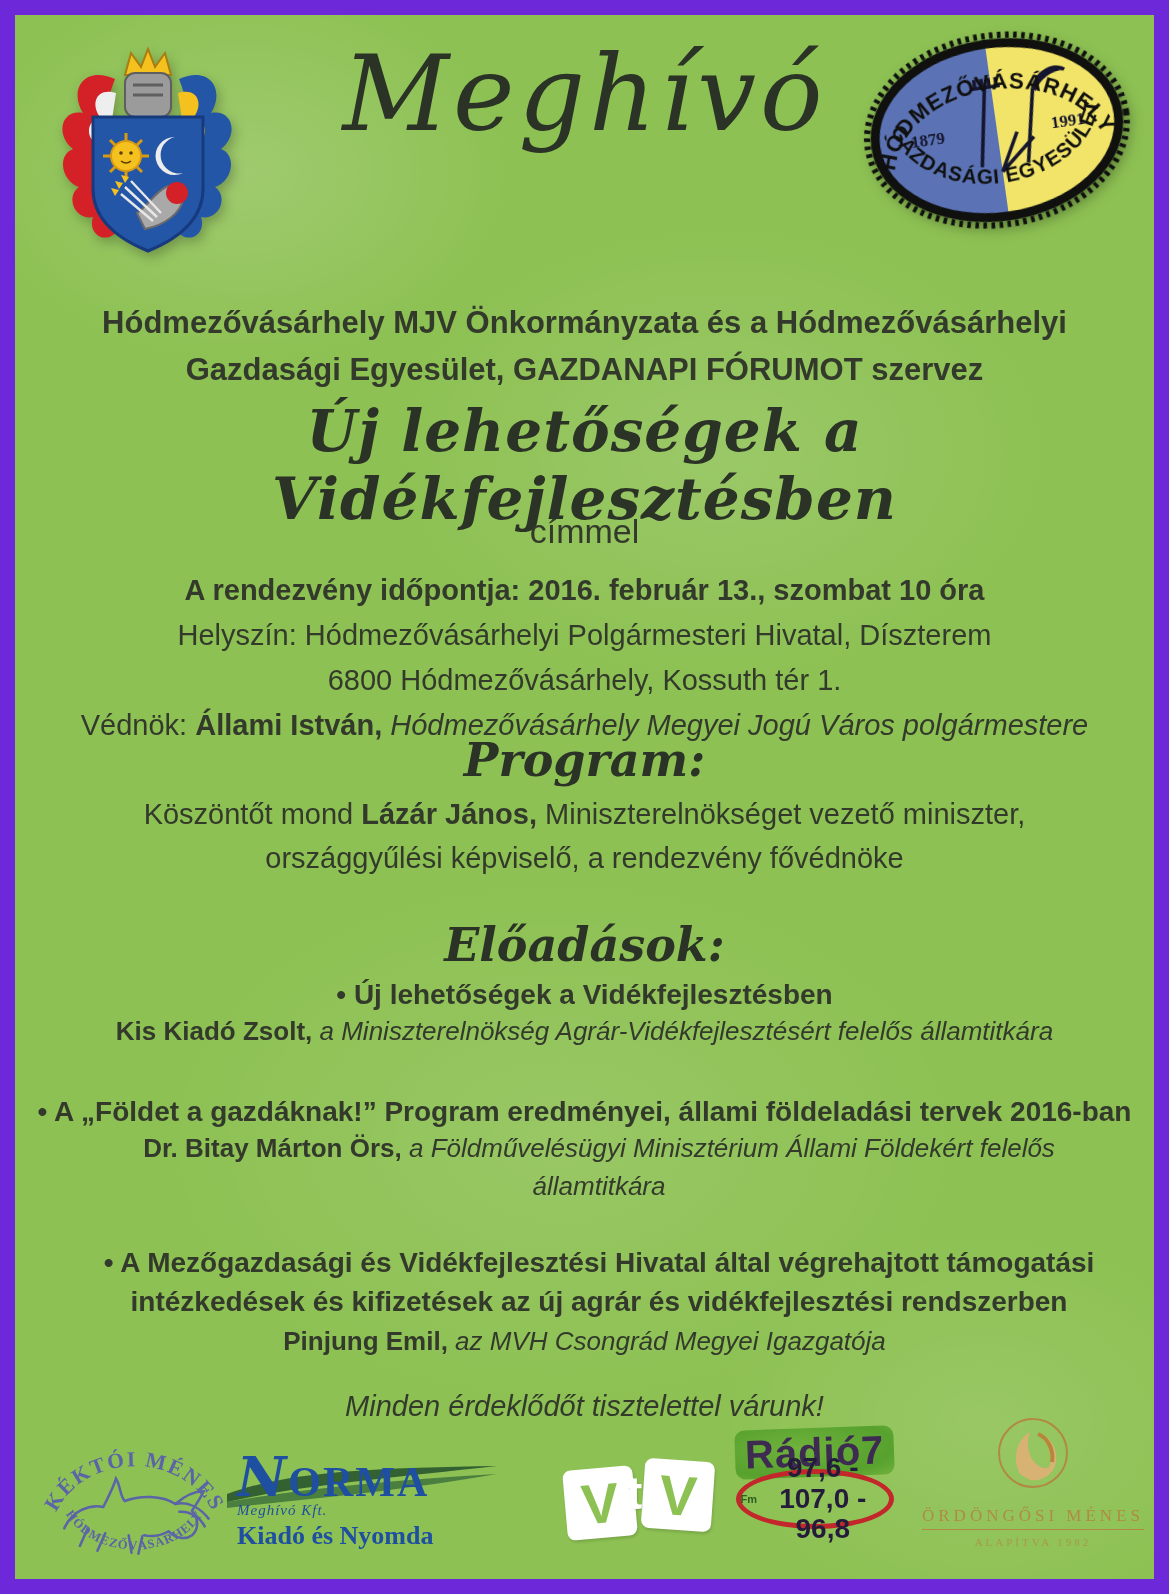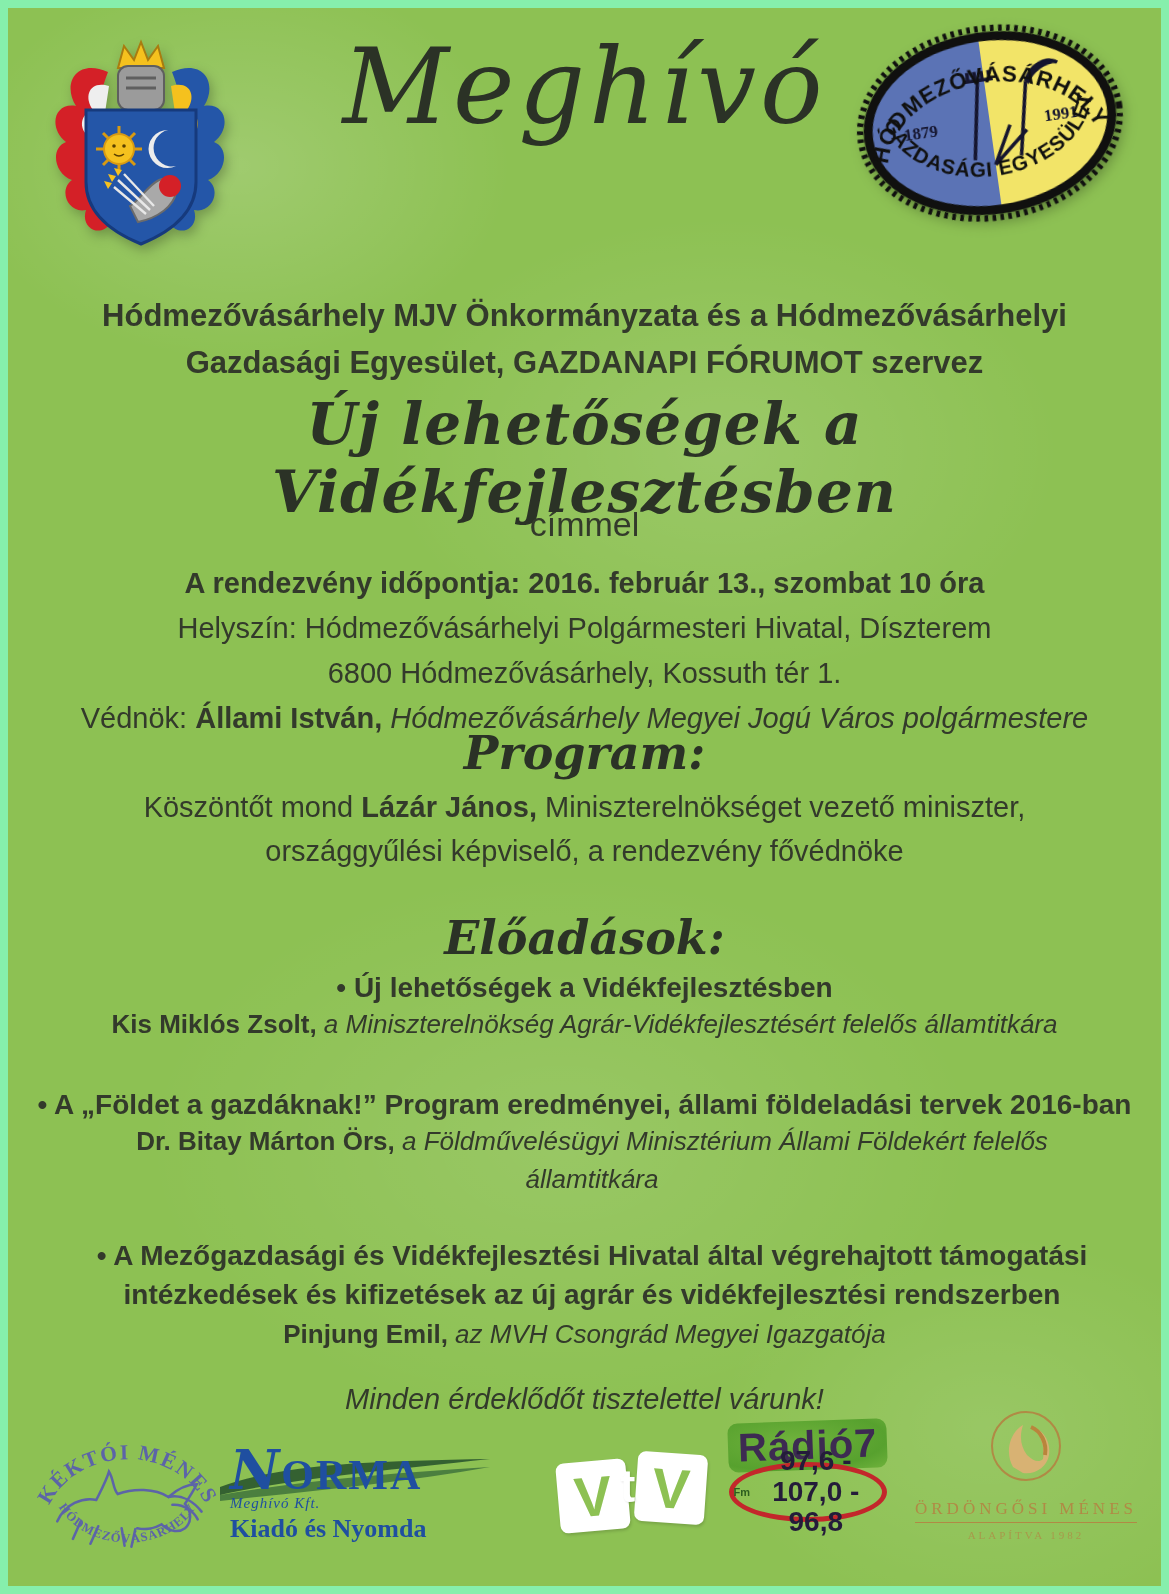--- a/index.html
+++ b/index.html
@@ -1,17 +1,17 @@
 <!DOCTYPE html>
 <html><head>
 <meta charset="utf-8">
 <style>
   html,body{margin:0;padding:0;background:#ffffff;}
   .page{position:relative;width:1169px;height:1594px;background:#ffffff;font-family:"Liberation Sans",sans-serif;}
-  .frame{position:absolute;left:0;top:0;right:0;bottom:0;background:#86efac;padding:8px;box-sizing:border-box;}
+  .frame{position:absolute;left:0;top:0;right:0;bottom:0;background:#6d28d9;padding:15px;box-sizing:border-box;}
   .poster{position:relative;width:100%;height:100%;overflow:hidden;background-color:#8dc153;
     background-image:
       radial-gradient(ellipse 420px 300px at 20% 10%, rgba(255,255,255,.16), transparent 65%),
       radial-gradient(ellipse 520px 360px at 62% 28%, rgba(255,255,255,.12), transparent 65%),
       radial-gradient(ellipse 640px 420px at 48% 72%, rgba(255,255,255,.10), transparent 65%),
       radial-gradient(ellipse 420px 300px at 85% 90%, rgba(255,255,255,.10), transparent 65%);
     color:#333a2b;}
   .abs{position:absolute;left:0;width:100%;text-align:center;}
   .script{font-family:"DejaVu Serif","Liberation Serif",serif;font-style:italic;color:#2b3226;}
   .meghivo{top:18px;font-size:104px;font-weight:400;letter-spacing:4px;}
@@ -157,21 +157,21 @@
 
       <div class="abs script prog-head">Program:</div>
       <div class="abs prog-body">
         <div><span>Köszöntőt mond </span><span style="font-weight:bold">Lázár János,</span><span> Miniszterelnökséget vezető miniszter,</span></div>
         <div>országgyűlési képviselő, a rendezvény fővédnöke</div>
       </div>
 
       <div class="abs script lect-head">Előadások:</div>
 
       <div class="abs lect-title item1-title">• Új lehetőségek a Vidékfejlesztésben</div>
-      <div class="abs speaker item1-speaker"><span class="name">Kis Miklós Zsolt,</span><span class="role"> a Miniszterelnökség Agrár-Vidékfejlesztésért felelős államtitkára</span></div>
+      <div class="abs speaker item1-speaker"><span class="name">Kis Kiadó Zsolt,</span><span class="role"> a Miniszterelnökség Agrár-Vidékfejlesztésért felelős államtitkára</span></div>
 
       <div class="abs lect-title item2-title">• A „Földet a gazdáknak!” Program eredményei, állami földeladási tervek 2016-ban</div>
       <div class="abs speaker item2-speaker"><span class="name">Dr. Bitay Márton Örs,</span><span class="role"> a Földművelésügyi Minisztérium Állami Földekért felelős államtitkára</span></div>
 
       <div class="abs lect-title item3-title">• A Mezőgazdasági és Vidékfejlesztési Hivatal által végrehajtott támogatási intézkedések és kifizetések az új agrár és vidékfejlesztési rendszerben</div>
       <div class="abs speaker item3-speaker"><span class="name">Pinjung Emil,</span><span class="role"> az MVH Csongrád Megyei Igazgatója</span></div>
 
       <div class="abs closing">Minden érdeklődőt tisztelettel várunk!</div>
 
       <div class="logo-row">

